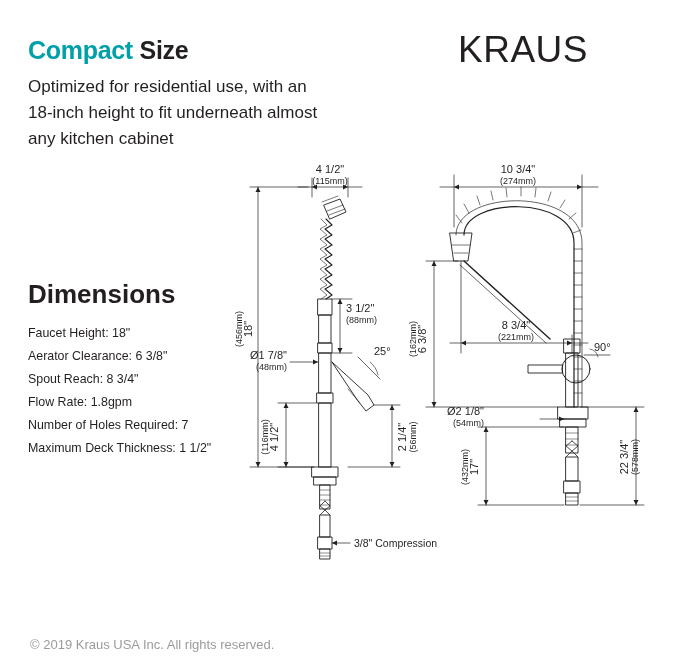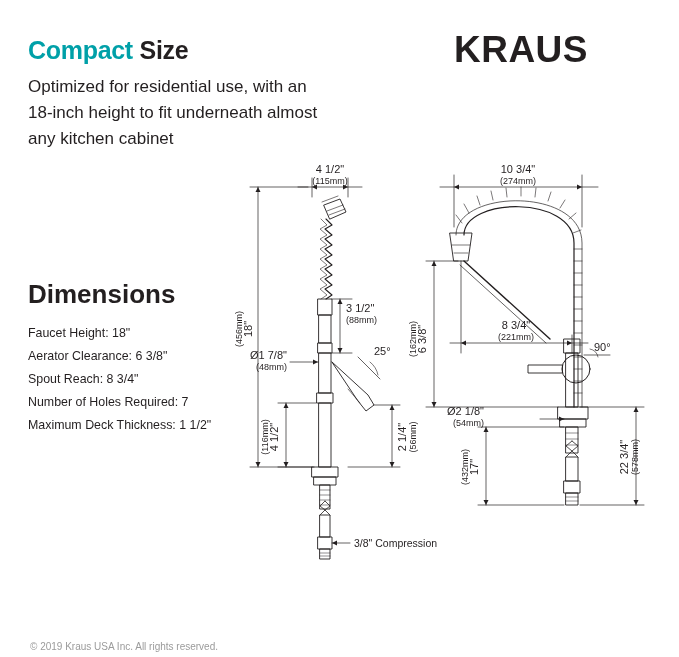--- a/index.html
+++ b/index.html
@@ -45,21 +45,21 @@
     line-height: 1.55;
     color: #231f20;
   }
 
   .brand {
     position: absolute;
     right: 30px;
     top: 12px;
     font-family: "Liberation Sans", sans-serif;
     font-size: 37px;
-    font-weight: bold;
+    font-weight: normal;
     letter-spacing: 0.5px;
     color: #231f20;
   }
 
   
   .dims-block {
     position: absolute;
     left: 28px;
     top: 262px;
     width: 230px;
@@ -77,21 +77,21 @@
     font-size: 12.4px;
     line-height: 1.85;
     color: #231f20;
   }
 
   
   .footer {
     position: absolute;
     left: 30px;
     bottom: 22px;
-    font-size: 10px;
+    font-size: 13px;
     color: #9b9b9b;
   }
 
   
   .drawing {
     position: absolute;
     left: 228px;
     top: 140px;
     width: 445px;
     height: 470px;
@@ -123,20 +123,21 @@
   </div>
 
   <div class="brand">KRAUS</div>
 
   <div class="dims-block">
     <h2 class="dims-heading">Dimensions</h2>
     <ul class="dims-list">
       <li>Faucet Height: 18"</li>
       <li>Aerator Clearance: 6 3/8"</li>
       <li>Spout Reach: 8 3/4"</li>
+      <li>Flow Rate: 1.8gpm</li>
       <li>Number of Holes Required: 7</li>
       <li>Maximum Deck Thickness: 1 1/2"</li>
     </ul>
   </div>
 
   <div class="drawing">
     <svg width="445" height="470" viewBox="0 0 445 470" xmlns="http://www.w3.org/2000/svg">
       <g fill="none" stroke="#231f20" stroke-width="0.9" stroke-linejoin="round" stroke-linecap="round">
 
         <g>

